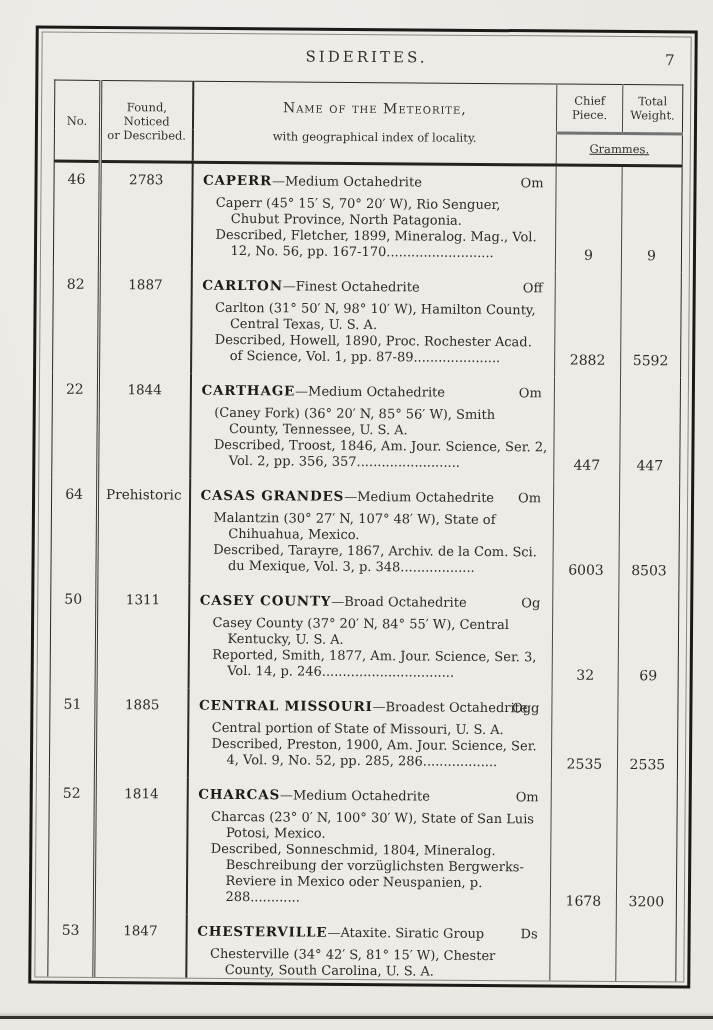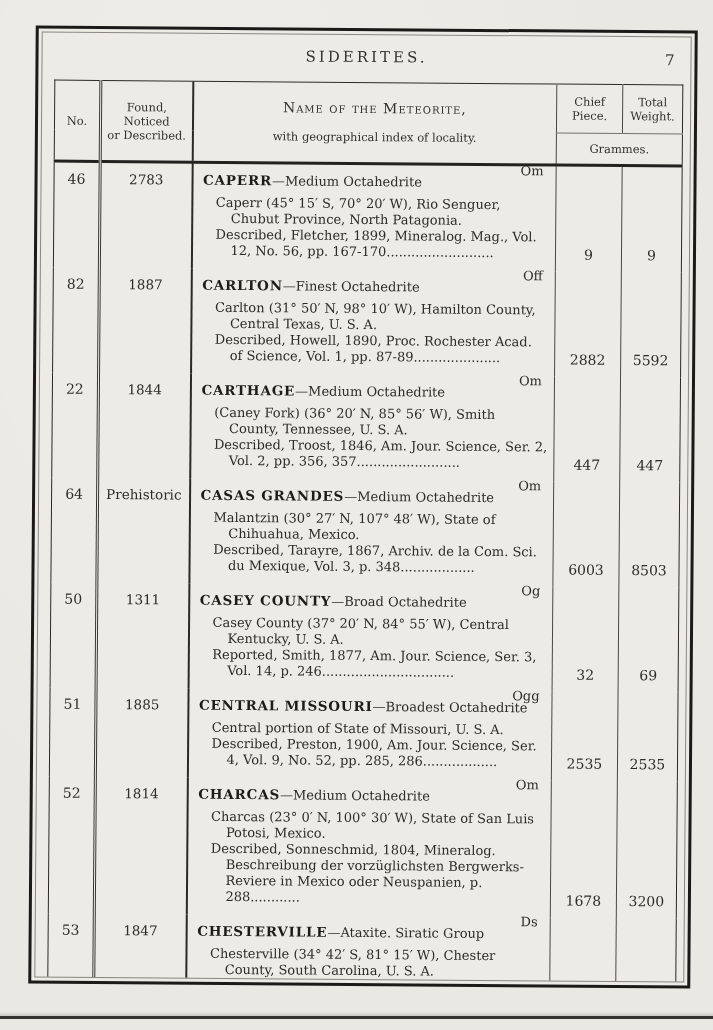--- a/index.html
+++ b/index.html
@@ -83,26 +83,27 @@
   }
   
   table.catalog { border: 1.5px solid #2b2a27; }
   
   td.cell-found, th.h-found { border-left: 3px double #3a3834; }
   td.cell-name,  th.h-name  { border-left: 2px solid #2b2a27; }
   td.cell-chief, th.h-chief { border-left: 1px solid #4a4844; }
   td.cell-total, th.h-total { border-left: 1px solid #4a4844; }
   
   table.catalog thead { border-bottom: 3px solid #23221f; }
-  th.h-chief, th.h-total { border-bottom: 1px solid #737373; height: 34px; }
+  th.h-chief, th.h-total { border-bottom: 3px solid #737373; height: 34px; }
   th.h-grammes {
     border-left: 1px solid #4a4844;
     font-size: 11.5px;
     height: 18px;
     padding: 2px 0 3px 0;
+    text-decoration: underline;
   }
   th.h-name .nm1 {
     font-variant: small-caps;
     font-size: 14px;
     letter-spacing: 1px;
   }
   th.h-name .nm2 {
     font-size: 11.5px;
     margin-top: 1px;
   }
@@ -131,21 +132,21 @@
   .m-name {
     font-weight: bold;
     font-size: 13.5px;
     letter-spacing: 0.8px;
     color: #1d1c19;
   }
   .m-type { font-size: 13px; color: #2e2c29; }
   .m-symbol {
     position: absolute;
     right: 6px;
-    bottom: 12px;
+    bottom: 0;
     font-size: 13px;
   }
   .para {
     padding-left: 28px;
     text-indent: -15px;
     overflow-wrap: break-word;
     color: #2e2c29;
   }
   td.cell-chief, td.cell-total {
     vertical-align: bottom;

